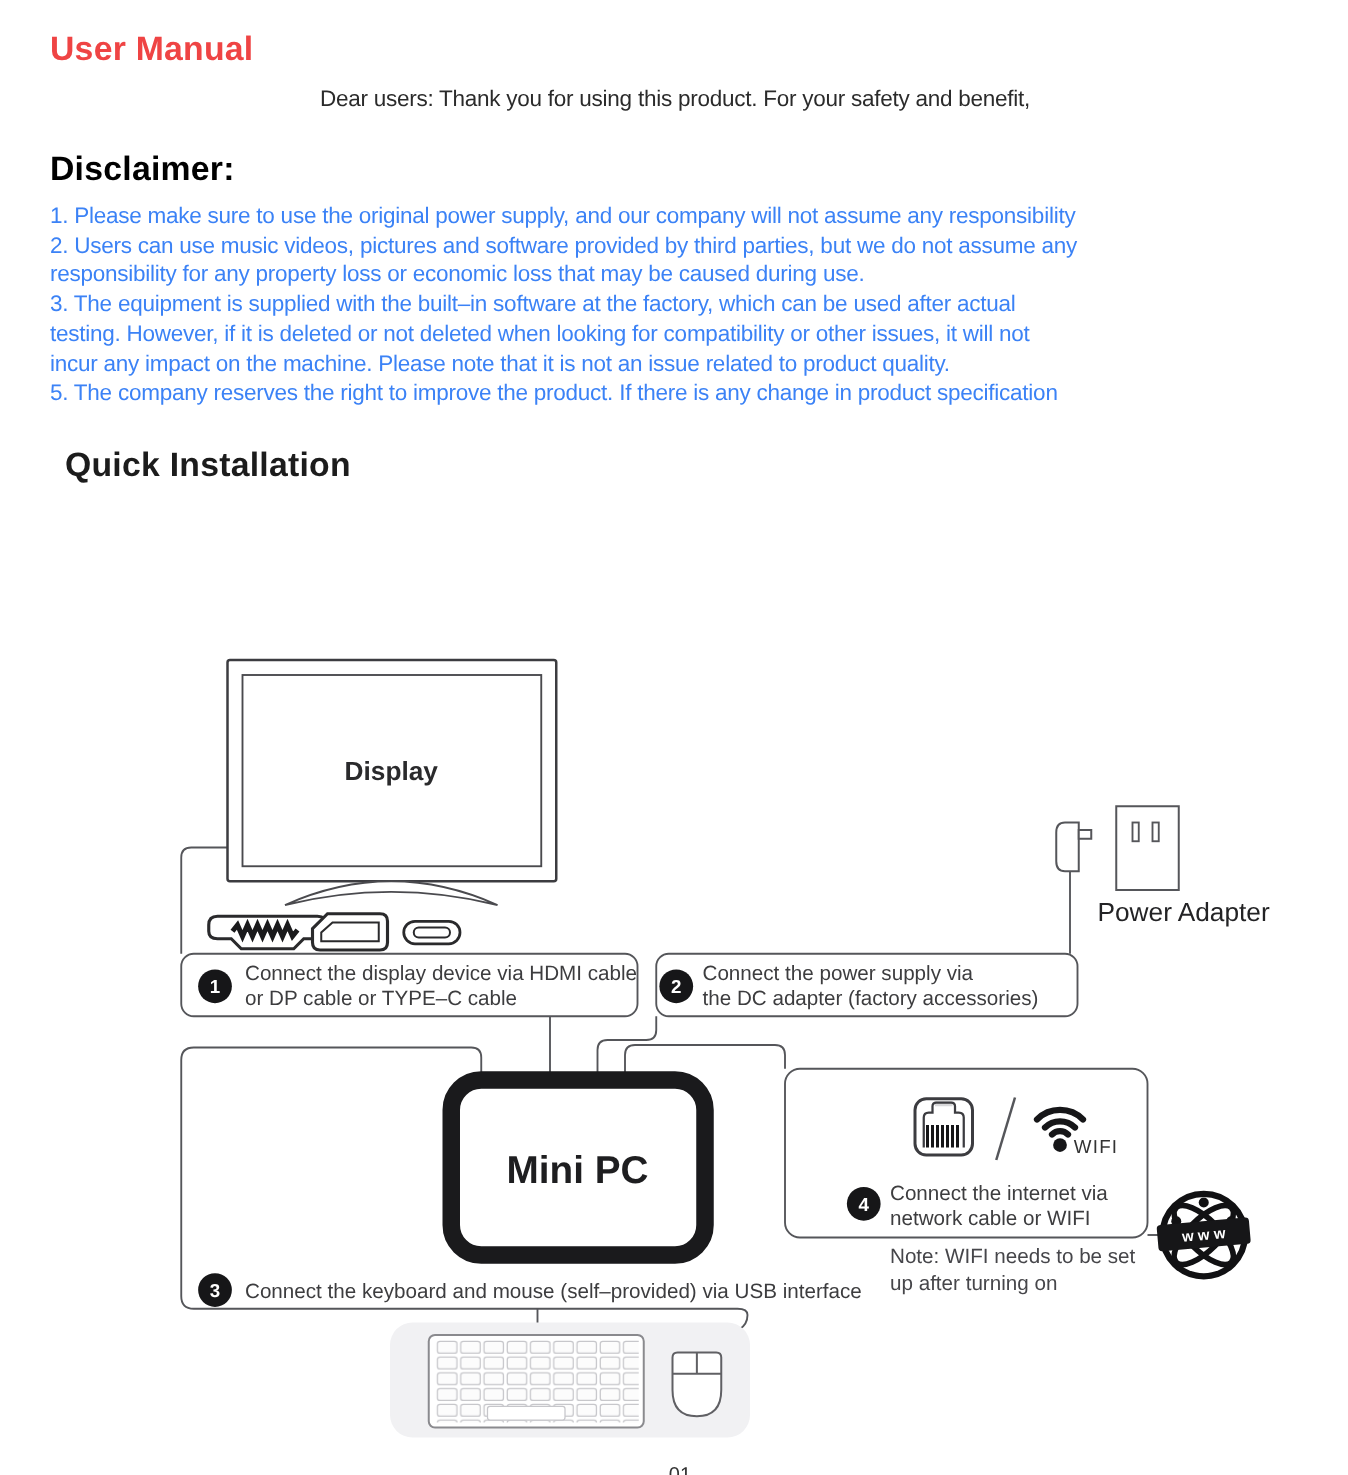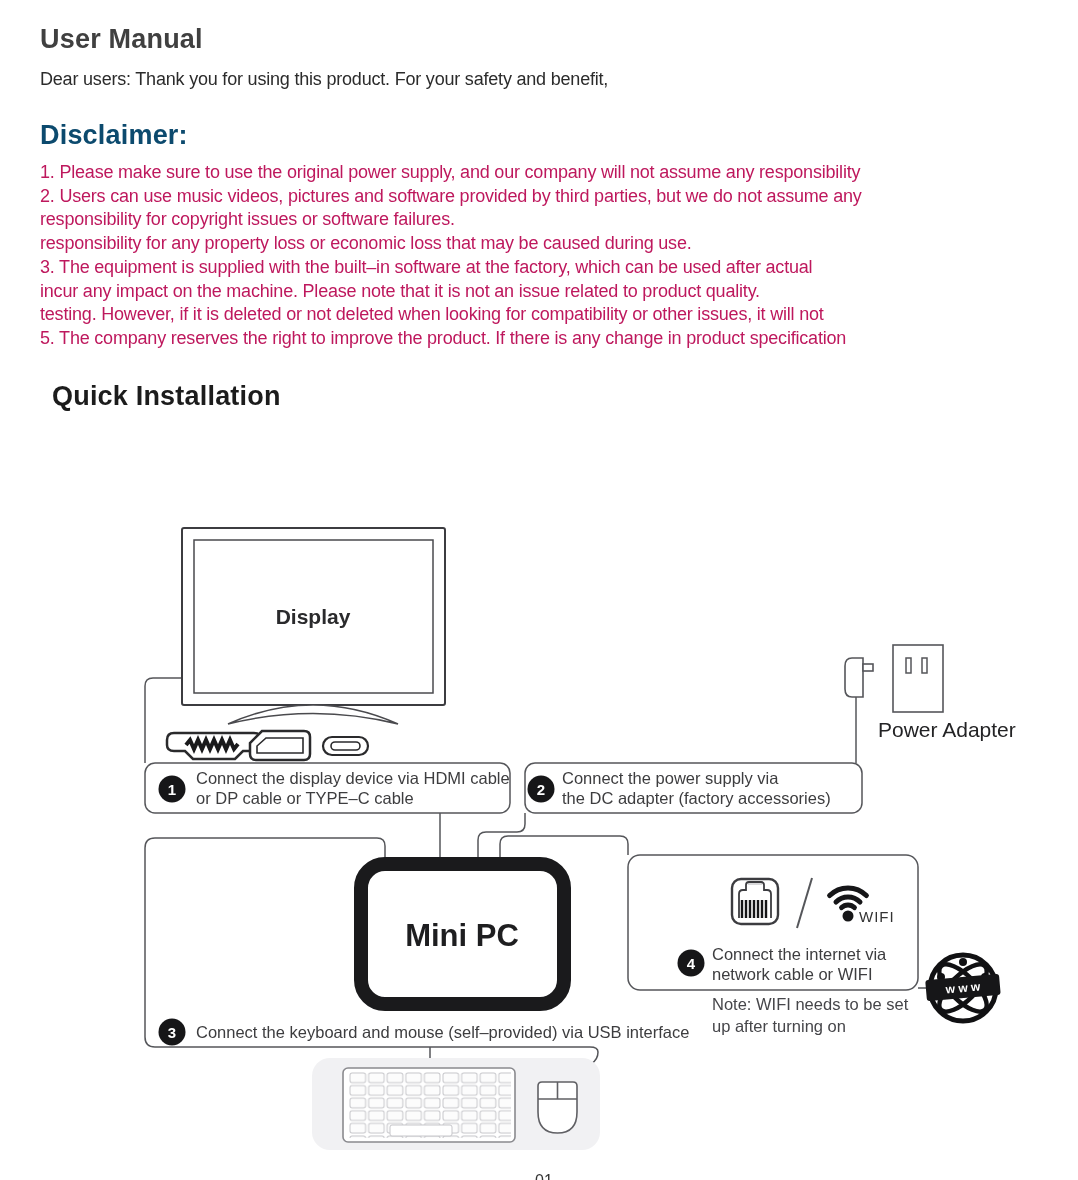--- a/index.html
+++ b/index.html
@@ -6,29 +6,29 @@
   .page{
     position:relative;
     width:1078px;height:1180px;
     background:#ffffff;
     overflow:hidden;
     font-family:"Liberation Sans", sans-serif;
     color:#222;
   }
   .content{padding:24px 38px 0 40px;}
   .h-title{
-    font-size:27px;font-weight:700;color:#404040;
+    font-size:27px;font-weight:700;color:#ef4444;
     margin:0 0 12px 0;letter-spacing:0.2px;
   }
-  .intro-line{font-size:18px;line-height:25px;color:#2b2b2b;letter-spacing:-0.2px;}
+  .intro-line{font-size:18px;line-height:25px;color:#2b2b2b;letter-spacing:-0.2px;text-align:center;}
   .h-section{
-    font-size:27px;font-weight:700;color:#0c4a6e;
+    font-size:27px;font-weight:700;color:#000000;
     margin:28px 0 10px 0;letter-spacing:0.2px;
   }
-  .disc-line{font-size:18px;line-height:23.7px;color:#be185d;letter-spacing:-0.2px;white-space:nowrap;}
+  .disc-line{font-size:18px;line-height:23.7px;color:#3b82f6;letter-spacing:-0.2px;white-space:nowrap;}
   .h-install{
     font-size:27px;font-weight:700;color:#1c1c1c;
     margin:30px 0 0 12px;letter-spacing:0.2px;
   }
   .diagram{position:absolute;left:0;top:520px;}
   .page-number{
     position:absolute;left:524px;top:1172px;width:40px;
     text-align:center;font-size:16px;color:#333;
   }
   svg text{font-family:"Liberation Sans", sans-serif;}
@@ -41,25 +41,24 @@
 <body>
 
 <div class="page">
   <div class="content">
     <div class="h-title">User Manual</div>
     <div class="intro-line">Dear users: Thank you for using this product. For your safety and benefit,</div>
 
     <div class="h-section">Disclaimer:</div>
     <div class="disc-line">1. Please make sure to use the original power supply, and our company will not assume any responsibility</div>
     <div class="disc-line">2. Users can use music videos, pictures and software provided by third parties, but we do not assume any</div>
-    <div class="disc-line">responsibility for copyright issues or software failures.</div>
     <div class="disc-line">responsibility for any property loss or economic loss that may be caused during use.</div>
     <div class="disc-line">3. The equipment is supplied with the built–in software at the factory, which can be used after actual</div>
+    <div class="disc-line">testing. However, if it is deleted or not deleted when looking for compatibility or other issues, it will not</div>
     <div class="disc-line">incur any impact on the machine. Please note that it is not an issue related to product quality.</div>
-    <div class="disc-line">testing. However, if it is deleted or not deleted when looking for compatibility or other issues, it will not</div>
     <div class="disc-line">5. The company reserves the right to improve the product. If there is any change in product specification</div>
 
     <div class="h-install">Quick Installation</div>
   </div>
 
   <svg class="diagram" width="1078" height="660" viewBox="0 520 1078 660">
     <defs>
       <pattern id="keys" x="349" y="1072" width="18.6" height="12.6" patternUnits="userSpaceOnUse">
         <rect x="1" y="1" width="15.6" height="9.6" rx="2" fill="#fcfcfc" stroke="#c6c6ca" stroke-width="1"></rect>
       </pattern>

